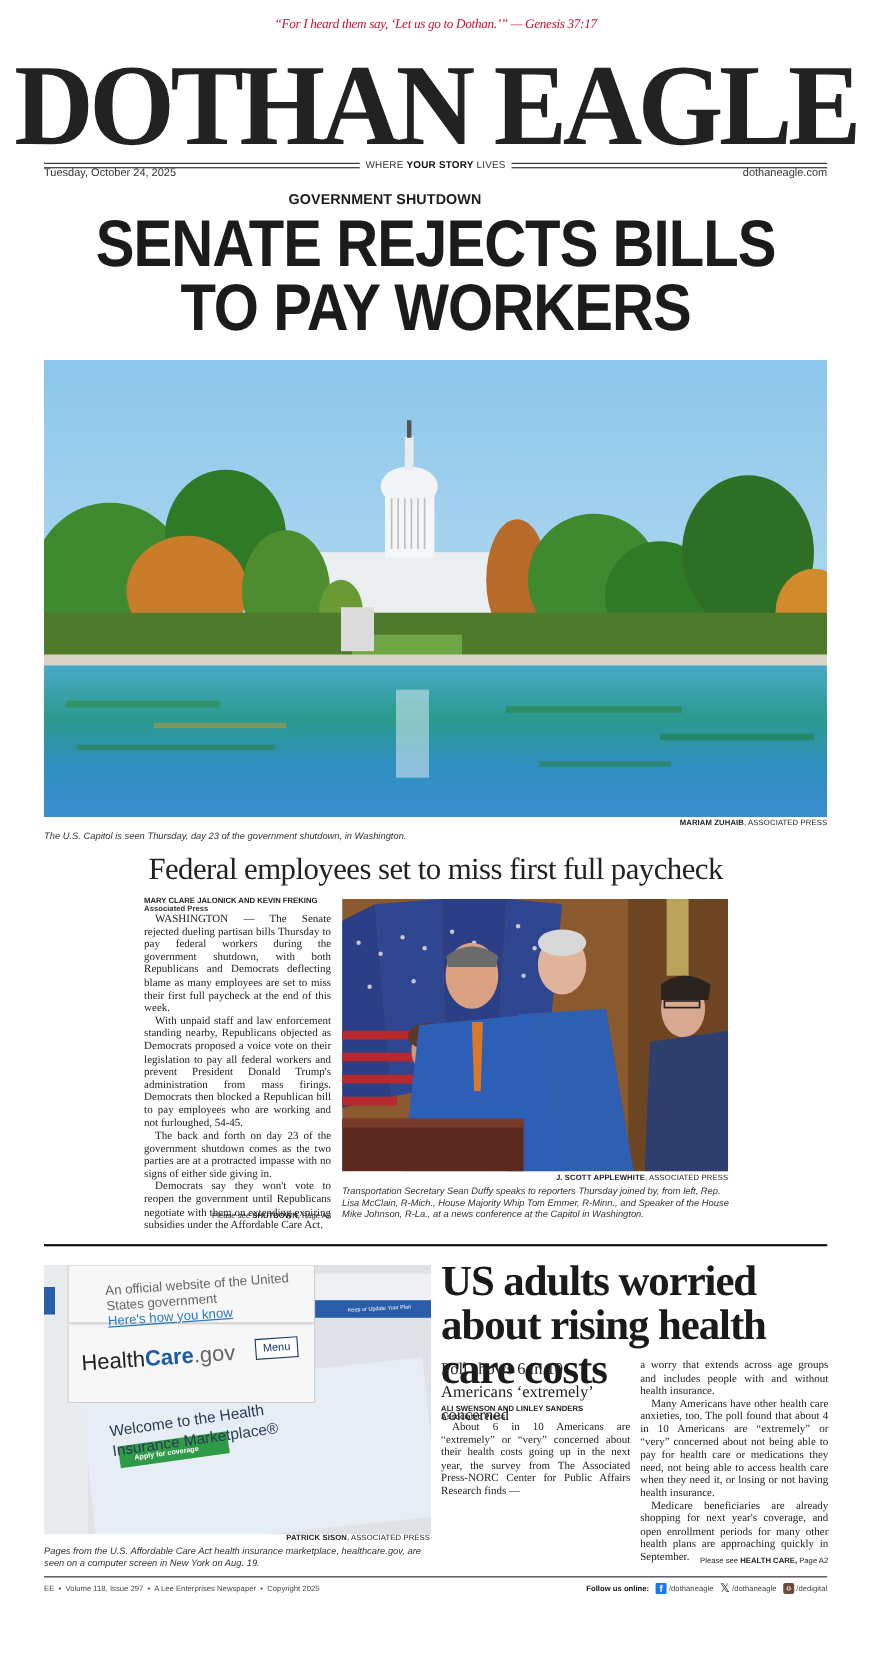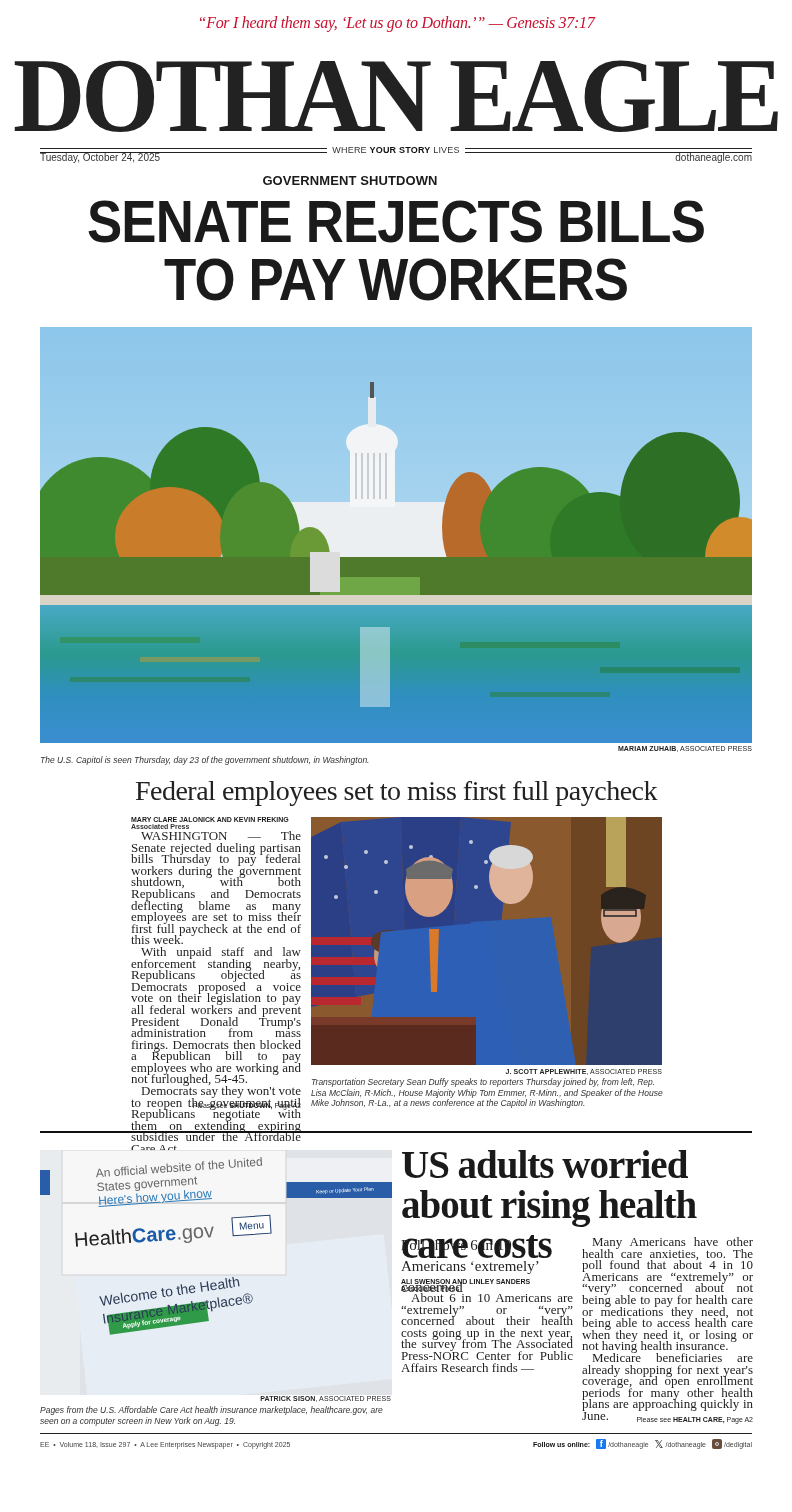--- a/index.html
+++ b/index.html
@@ -2,21 +2,21 @@
 <html><head>
 <meta charset="utf-8">
 <style>
   * { box-sizing: border-box; margin: 0; padding: 0; }
   html, body { width: 792px; height: 1512px; background: #ffffff; overflow: hidden; }
   body { position: relative; font-family: "Liberation Sans", sans-serif; color: #1a1a1a; }
 
   .abs { position: absolute; }
 
   
-  .quote { top: 14px; left: 0; width: 792px; text-align: center; font-family: "Liberation Serif", serif; font-style: italic; color: #c8102e; font-size: 16px; letter-spacing: -0.3px; }
+  .quote { top: 14px; left: 0; width: 792px; text-align: center; font-family: "Liberation Serif", serif; font-style: italic; color: #c8102e; font-size: 12px; letter-spacing: -0.3px; }
   .flag { top: 40px; left: 0; width: 792px; text-align: center; font-family: "Liberation Serif", serif; font-weight: bold; font-size: 100px; line-height: 112px; letter-spacing: -4px; color: #222; transform: scaleY(1.05); }
   .rule-wrap { top: 146px; left: 40px; width: 712px; height: 8px; display: flex; align-items: center; }
   .rule-line { flex: 1; height: 5px; border-top: 1.5px solid #222; border-bottom: 1.5px solid #222; }
   .tagline { padding: 0 5px; font-size: 9px; letter-spacing: 0.2px; color: #333; white-space: nowrap; }
   .tagline b { font-weight: bold; color: #111; }
   .dateline { top: 152px; left: 40px; font-size: 10px; color: #333; }
   .site { top: 152px; right: 40px; font-size: 10px; color: #333; }
 
   
   .kicker { top: 173px; left: 0; width: 700px; text-align: center; font-weight: bold; font-size: 13px; letter-spacing: 0.1px; }
@@ -24,21 +24,21 @@
 
   .photo-capitol { top: 327px; left: 40px; width: 712px; height: 416px; overflow: hidden; }
   .credit { font-size: 7px; font-weight: bold; color: #222; text-transform: uppercase; letter-spacing: 0.1px; }
   .credit span.org { font-weight: normal; }
   .caption { font-size: 8.5px; color: #333; line-height: 10.5px; font-style: italic; }
 
   .sec-head { top: 775px; left: 0; width: 792px; text-align: center; font-family: "Liberation Serif", serif; font-size: 28px; color: #222; letter-spacing: -0.5px; }
 
   .byline { font-weight: bold; font-size: 7px; text-transform: uppercase; }
   .affil { font-weight: bold; font-size: 7px; color: #333; }
-  .body-text { font-family: "Liberation Serif", serif; font-size: 13px; line-height: 11.6px; color: #222; text-align: justify; hyphens: auto; }
+  .body-text { font-family: "Liberation Serif", serif; font-size: 10px; line-height: 11.6px; color: #222; text-align: justify; hyphens: auto; }
   .body-text p { text-indent: 10px; }
   .jump { font-size: 7px; text-align: right; color: #222; }
   .jump b { font-weight: bold; }
 
   .photo-duffy { top: 817px; left: 311px; width: 351px; height: 248px; overflow: hidden; }
 
   .divider { top: 1131px; left: 40px; width: 712px; height: 2px; background: #111; }
 
   .photo-hc { top: 1150px; left: 40px; width: 352px; height: 245px; overflow: hidden; }
 
@@ -138,20 +138,21 @@
 <div class="abs caption" style="top:755px; left:40px; width:712px;">The U.S. Capitol is seen Thursday, day 23 of the government shutdown, in Washington.</div>
 
 <div class="abs sec-head">Federal employees set to miss first full paycheck</div>
 
 <div class="abs" style="top:816px; left:131px; width:170px;">
   <div class="byline">MARY CLARE JALONICK AND KEVIN FREKING</div>
   <div class="affil">Associated Press</div>
   <div class="body-text">
     <p>WASHINGTON — The Senate rejected dueling partisan bills Thursday to pay federal workers during the government shutdown, with both Republicans and Democrats deflecting blame as many employees are set to miss their first full paycheck at the end of this week.</p>
     <p>With unpaid staff and law enforcement standing nearby, Republicans objected as Democrats proposed a voice vote on their legislation to pay all federal workers and prevent President Donald Trump's administration from mass firings. Democrats then blocked a Republican bill to pay employees who are working and not furloughed, 54-45.</p>
+    <p>The back and forth on day 23 of the government shutdown comes as the two parties are at a protracted impasse with no signs of either side giving in.</p>
     <p>Democrats say they won't vote to reopen the government until Republicans negotiate with them on extending expiring subsidies under the Affordable Care Act.</p>
   </div>
 </div>
 <div class="abs jump" style="top:1102px; left:131px; width:170px;"><span>Please see </span><b>SHUTDOWN,</b><span> Page A2</span></div>
 
 <div class="abs photo-duffy">
   <svg width="351" height="248" viewBox="0 0 351 248">
     <rect width="351" height="248" fill="#8a5a2e"></rect>
     <rect x="260" y="0" width="91" height="248" fill="#6e4522"></rect>
     <rect x="295" y="0" width="20" height="70" fill="#b9a25a"></rect>
@@ -237,22 +238,23 @@
 
 <div class="abs" style="top:1278px; left:401px; width:172px;">
   <div class="byline">ALI SWENSON AND LINLEY SANDERS</div>
   <div class="affil">Associated Press</div>
   <div class="body-text">
     <p>About 6 in 10 Americans are “extremely” or “very” concerned about their health costs going up in the next year, the survey from The Associated Press-NORC Center for Public Affairs Research finds —</p>
   </div>
 </div>
 <div class="abs" style="top:1236px; left:582px; width:171px;">
   <div class="body-text">
+    <p style="text-indent:0;">a worry that extends across age groups and includes people with and without health insurance.</p>
     <p>Many Americans have other health care anxieties, too. The poll found that about 4 in 10 Americans are “extremely” or “very” concerned about not being able to pay for health care or medications they need, not being able to access health care when they need it, or losing or not having health insurance.</p>
-    <p>Medicare beneficiaries are already shopping for next year's coverage, and open enrollment periods for many other health plans are approaching quickly in June.</p>
+    <p>Medicare beneficiaries are already shopping for next year's coverage, and open enrollment periods for many other health plans are approaching quickly in September.</p>
   </div>
 </div>
 <div class="abs jump" style="top:1416px; left:582px; width:171px;"><span>Please see </span><b>HEALTH CARE,</b><span> Page A2</span></div>
 
 <div class="abs footer-line"></div>
 <div class="abs footer-left">
   <span>EE</span>
   &nbsp;•&nbsp; <span>Volume 118, Issue 297</span>
   &nbsp;•&nbsp; <span>A Lee Enterprises Newspaper</span>
   &nbsp;•&nbsp; <span>Copyright 2025</span>

